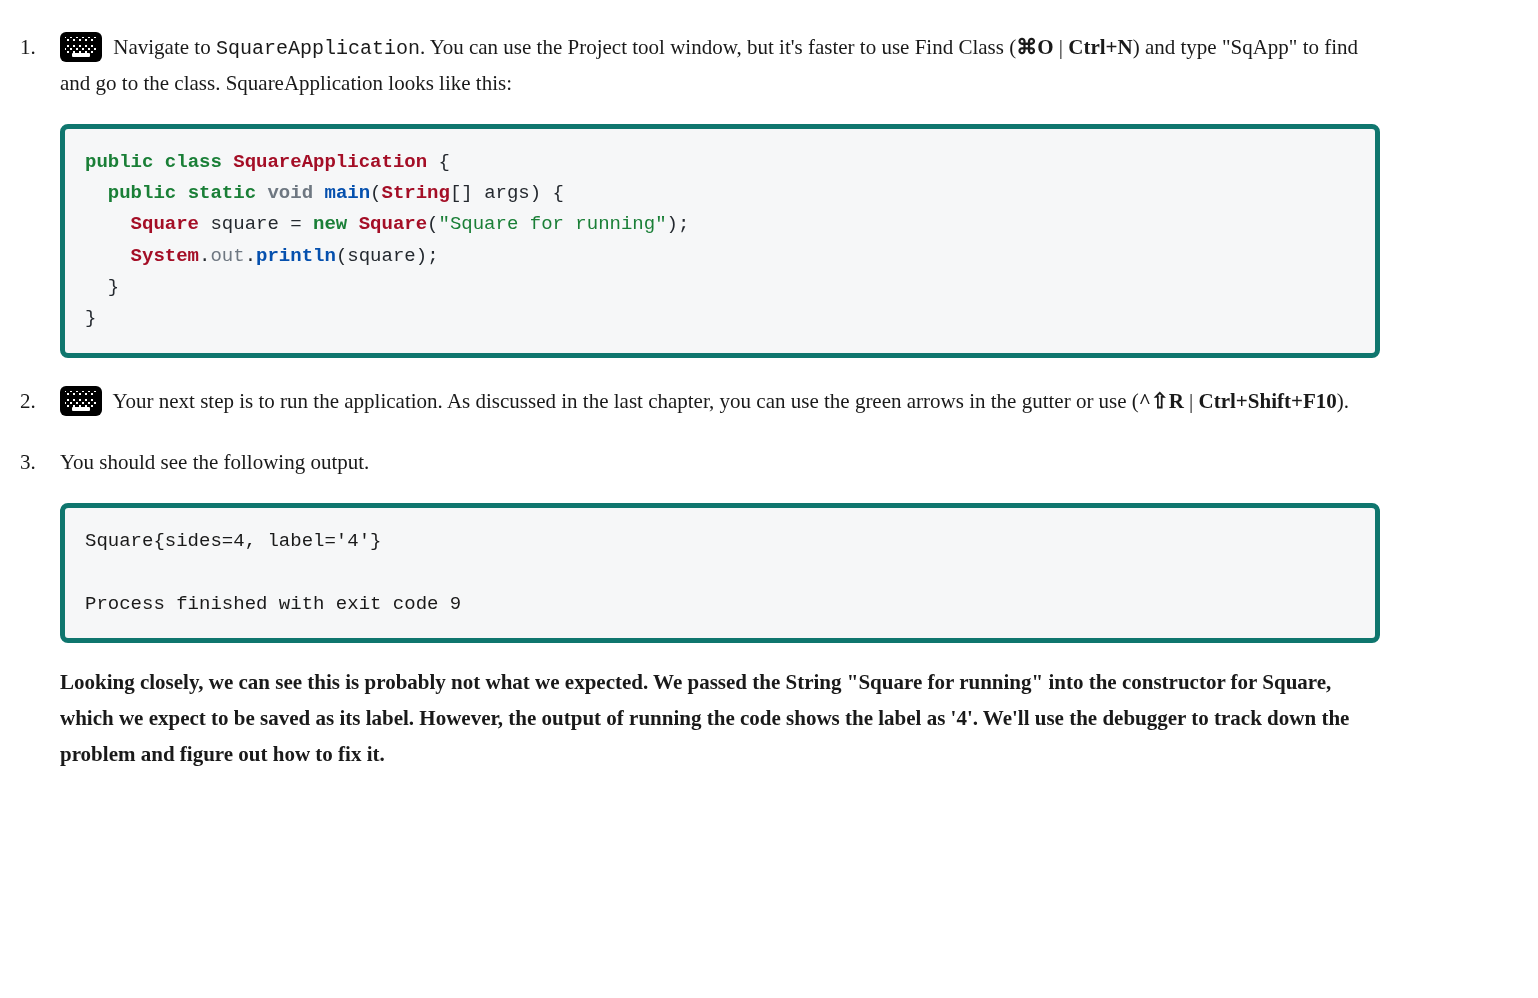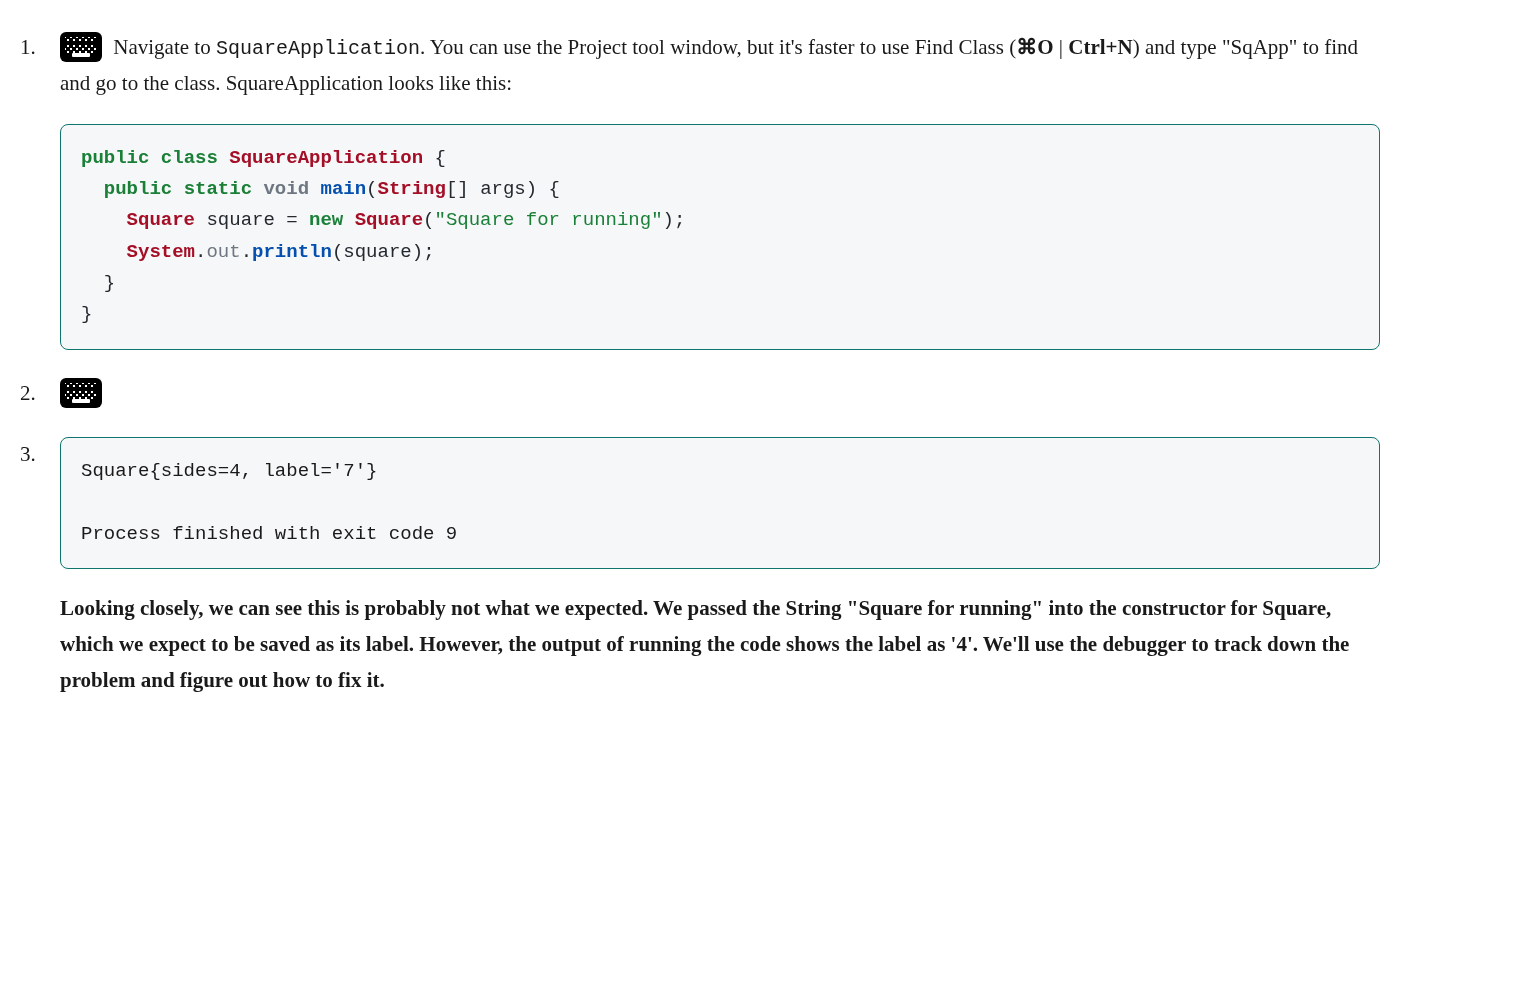--- a/index.html
+++ b/index.html
@@ -52,21 +52,21 @@
       background: #fff;
       border-radius: 1px;
     }
     code.inline {
       font-family: 'SFMono-Regular', Consolas, 'Liberation Mono', Menlo, monospace;
       font-size: 20px;
     }
     strong { font-weight: 700; }
     pre.codeblock {
       background: #f6f7f8;
-      border: 1px solid #0f766e;
+      border: 5px solid #0f766e;
       border-radius: 8px;
       padding: 18px 20px;
       margin: 22px 0;
       font-family: 'SFMono-Regular', Consolas, 'Liberation Mono', Menlo, monospace;
       font-size: 19px;
       line-height: 1.65;
       overflow-x: auto;
       white-space: pre;
     }
     .tok-kw { color: #1a7f37; font-weight: 700; }
@@ -93,23 +93,27 @@
     <pre class="codeblock"><span class="tok-kw">public</span> <span class="tok-kw">class</span> <span class="tok-cls">SquareApplication</span><span class="tok-punc"> {</span>
 <span>  </span><span class="tok-kw">public</span> <span class="tok-kw">static</span> <span class="tok-type">void</span> <span class="tok-fn">main</span><span class="tok-punc">(</span><span class="tok-cls">String</span><span class="tok-punc">[]</span><span class="tok-var"> args</span><span class="tok-punc">)</span><span class="tok-punc"> {</span>
 <span>    </span><span class="tok-cls">Square</span><span class="tok-var"> square </span><span class="tok-punc">=</span> <span class="tok-kw">new</span> <span class="tok-cls">Square</span><span class="tok-punc">(</span><span class="tok-str">"Square for running"</span><span class="tok-punc">)</span><span class="tok-punc">;</span>
 <span>    </span><span class="tok-cls">System</span><span class="tok-punc">.</span><span class="tok-mem">out</span><span class="tok-punc">.</span><span class="tok-fn">println</span><span class="tok-punc">(</span><span class="tok-var">square</span><span class="tok-punc">)</span><span class="tok-punc">;</span>
 <span>  </span><span class="tok-punc">}</span>
 <span class="tok-punc">}</span></pre>
   </li>
 
   <li>
     <span class="kbd-icon"></span>
+    <span class="step-text">
+      <span>Your next step is to run the application. As discussed in the last chapter, you can use the green arrows in the gutter or use (</span><strong>^⇧R</strong><span> | </span><strong>Ctrl+Shift+F10</strong><span>).</span>
+    </span>
   </li>
 
   <li>
+    <span class="step-text">You should see the following output.</span>
 
-    <pre class="codeblock"><span>Square{sides=4, label='7'}</span>
+    <pre class="codeblock"><span>Square{sides=4, label='4'}</span>
 <span></span>
 <span>Process finished with exit code 9</span></pre>
 
     <p class="para">Looking closely, we can see this is probably not what we expected. We passed the String "Square for running" into the constructor for Square, which we expect to be saved as its label. However, the output of running the code shows the label as '4'. We'll use the debugger to track down the problem and figure out how to fix it.</p>
   </li>
 </ol>
 
 </body></html>

